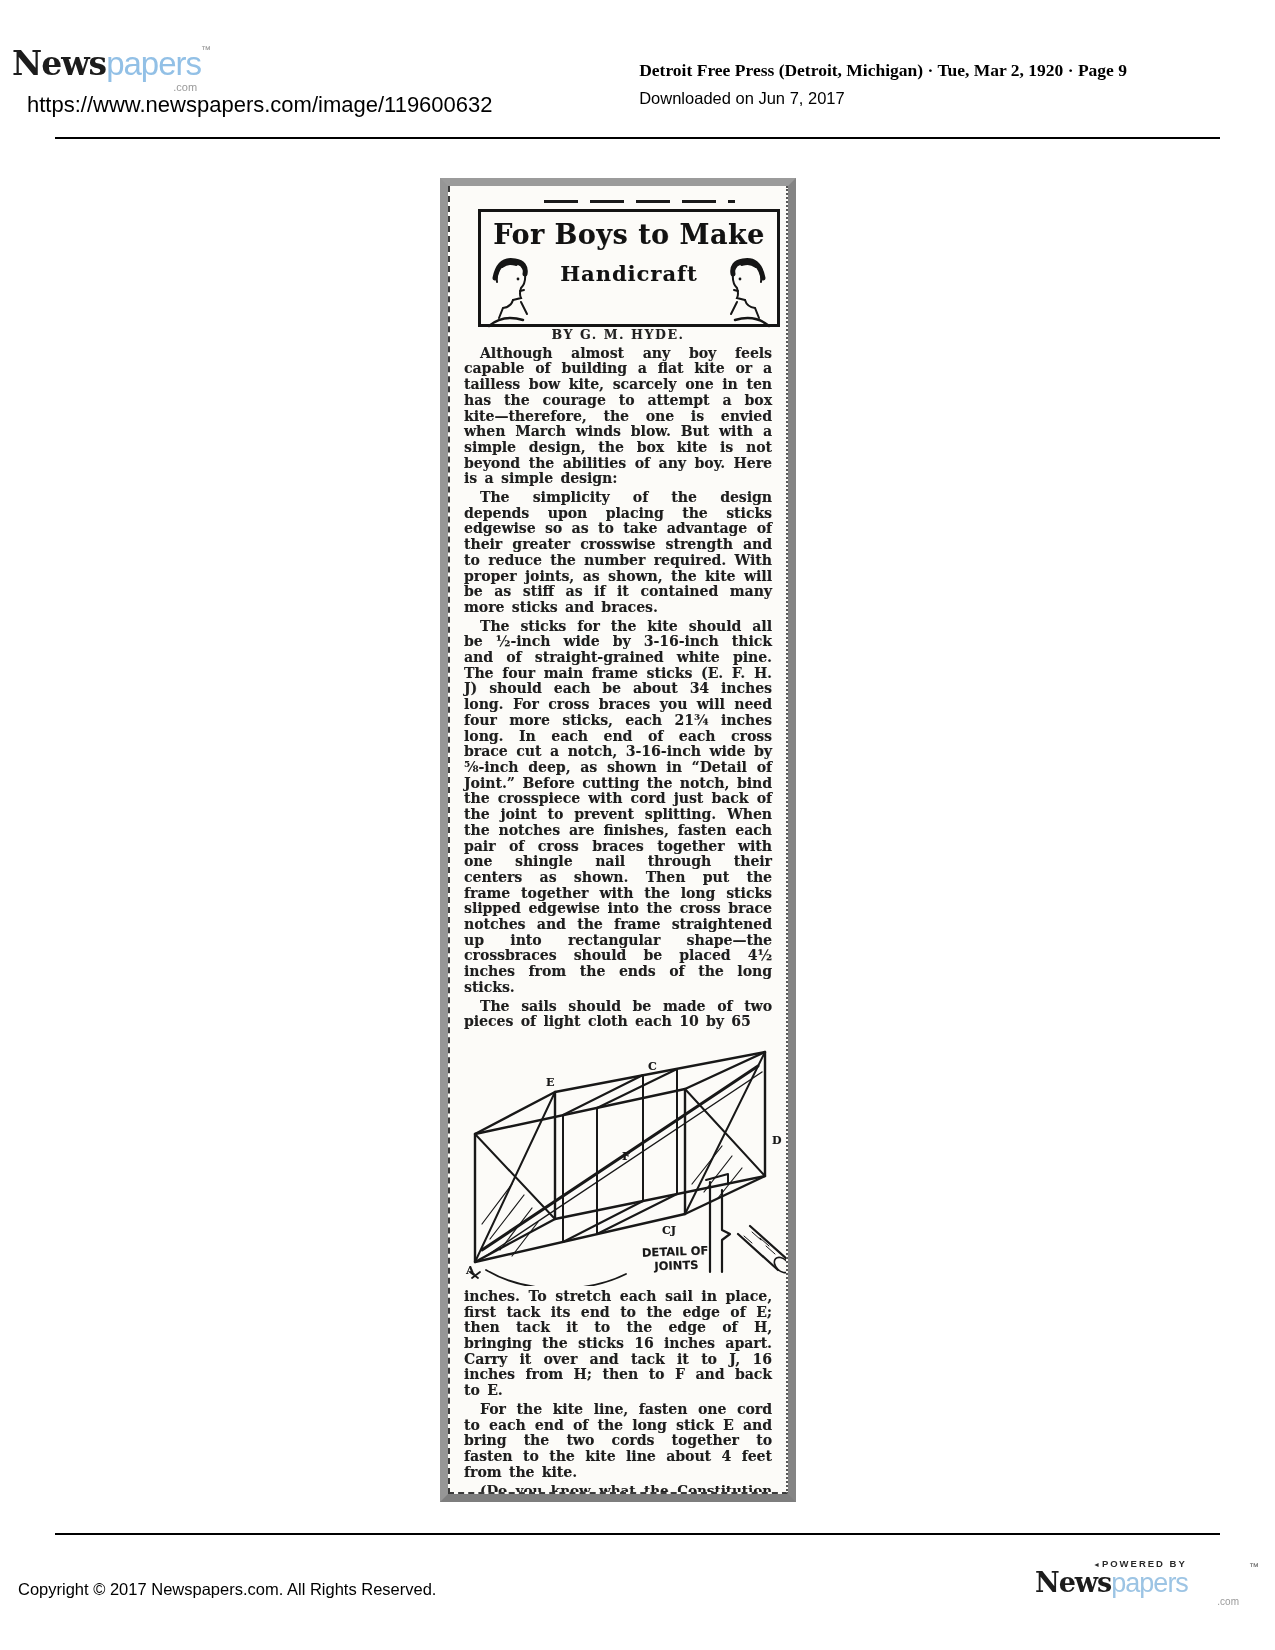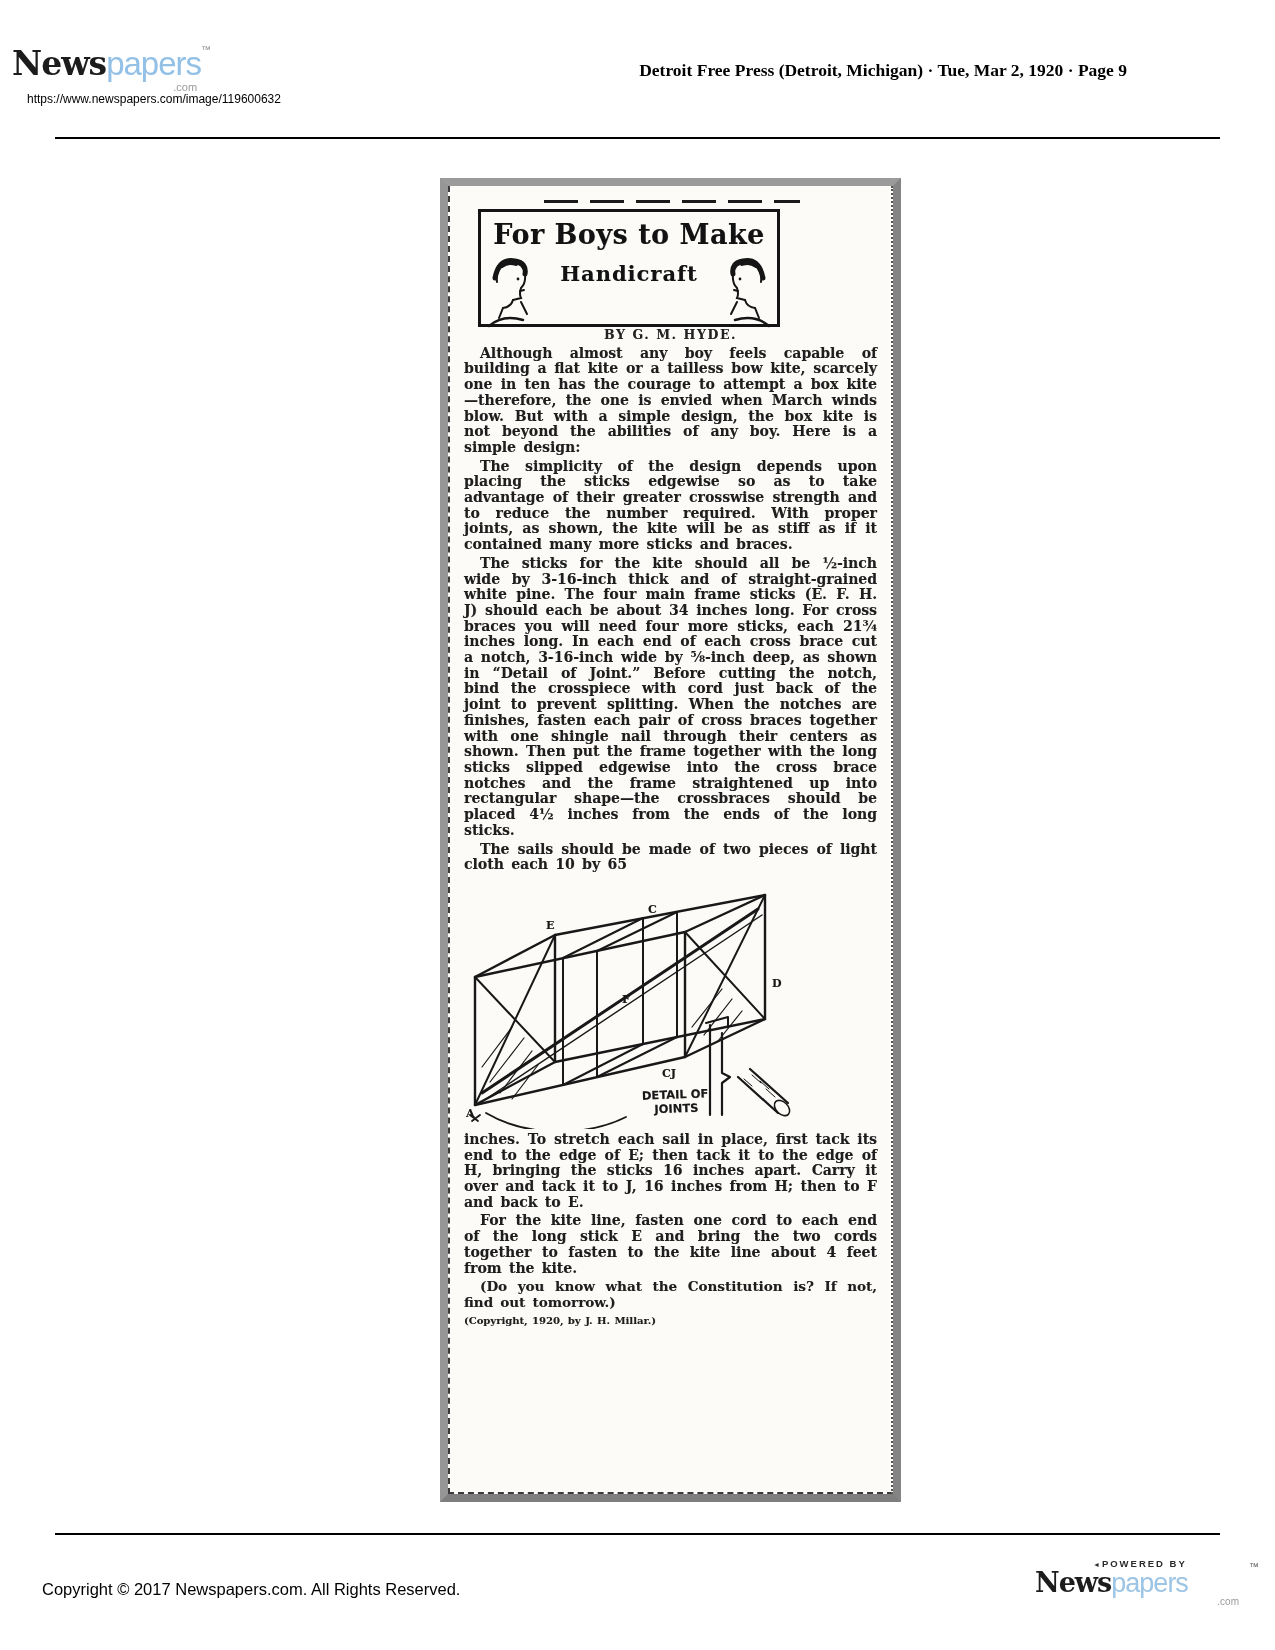--- a/index.html
+++ b/index.html
@@ -5,30 +5,30 @@
   html,body{margin:0;padding:0;background:#ffffff;}
   .page{position:relative;width:1275px;height:1650px;background:#ffffff;overflow:hidden;
         font-family:"Liberation Sans",sans-serif;color:#111;}
 
   
   .logo{position:absolute;left:12px;top:44px;white-space:nowrap;}
   .logo .news{font-family:"DejaVu Serif",serif;font-weight:700;font-size:33px;color:#1c1c1c;letter-spacing:-1px;}
   .logo .papers{font-family:"Liberation Sans",sans-serif;font-weight:400;font-size:33px;color:#92c0e6;letter-spacing:-1px;}
   .logo .tm{font-size:10px;color:#8a8a8a;vertical-align:top;}
   .logo .com{position:absolute;right:14px;bottom:-10px;font-size:11px;color:#9a9a9a;}
-  .url{position:absolute;left:27px;top:92px;font-size:12px;color:#000;}
+  .url{position:absolute;left:27px;top:92px;font-size:22px;color:#000;}
   .hdr-right{position:absolute;right:148px;top:60px;text-align:left;}
   .hdr-src{font-family:"Liberation Serif",serif;font-weight:700;font-size:17.5px;color:#000;}
   .hdr-dl{margin-top:8px;font-size:16.5px;color:#000;}
   .rule{position:absolute;left:55px;width:1165px;height:0;border:none;border-top:2px solid #000;margin:0;}
   .rule-top{top:137px;}
   .rule-bottom{top:1533px;}
 
   
-  .clip-frame{position:absolute;left:440px;top:178px;width:461px;height:1324px;box-sizing:border-box;
+  .clip-frame{position:absolute;left:440px;top:178px;width:356px;height:1324px;box-sizing:border-box;
       background:#ec4899;
       border:8px solid #8d8d8d;
       border-top-color:#9b9b9b;border-left-color:#969696;border-bottom-color:#7e7e7e;border-right-color:#848484;}
   .scan{position:relative;box-sizing:border-box;width:100%;height:100%;padding:10px 14px 8px 14px;
       background:#fcfbf8;overflow:hidden;
       border-left:2px dashed #3a3a3a;border-right:2px dotted #555;border-bottom:2px dashed #3a3a3a;
       font-family:"DejaVu Serif",serif;font-weight:700;font-size:14px;line-height:15.7px;color:#1e1e1e;
       text-shadow:0.3px 0.3px 0 rgba(20,20,20,0.35);}
   .top-artifact{height:3px;width:62%;margin:4px 0 6px 80px;
       background:repeating-linear-gradient(90deg,#1a1a1a 0 34px,transparent 34px 46px);}
@@ -45,21 +45,21 @@
   .byline{margin-top:0;text-align:center;font-size:12.5px;letter-spacing:1.6px;color:#222;}
 
   .scan p{margin:3px 0 0 0;text-align:justify;text-indent:16px;word-spacing:2.5px;}
   .scan p.cont{text-indent:0;}
   .scan p.note{font-size:13.5px;}
   .scan p.cr{text-indent:0;font-size:10px;word-spacing:1px;margin-top:2px;}
 
   .illustration{display:block;margin:4px 0 2px -4px;}
 
   
-  .foot-copy{position:absolute;left:42px;top:1580px;font-size:16.5px;color:#000;}
+  .foot-copy{position:absolute;left:18px;top:1580px;font-size:16.5px;color:#000;}
   .powered{position:absolute;right:30px;top:1558px;width:210px;text-align:left;}
   .powered .pb{margin-left:58px;font-size:9.5px;letter-spacing:2px;color:#2a2a2a;font-weight:700;}
   .powered .pb:before{content:"◄ ";font-size:7px;letter-spacing:0;}
   .powered .wordmark{position:relative;margin-top:-2px;white-space:nowrap;}
   .powered .news{font-family:"DejaVu Serif",serif;font-weight:700;font-size:27px;color:#1c1c1c;letter-spacing:-1px;}
   .powered .papers{font-family:"Liberation Sans",sans-serif;font-size:27px;color:#9cc4e4;letter-spacing:-1px;}
   .powered .tm2{position:absolute;right:-14px;top:-6px;font-size:10px;color:#555;}
   .powered .com2{position:absolute;right:6px;bottom:-8px;font-size:10px;color:#9a9a9a;}
 </style>
 </head>
@@ -69,20 +69,21 @@
 
   <div class="logo">
     <span class="news">News</span><span class="papers">papers</span><span class="tm">™</span>
     <span class="com">.com</span>
   </div>
 
   <div class="url">https://www.newspapers.com/image/119600632</div>
 
   <div class="hdr-right">
     <div class="hdr-src">Detroit Free Press (Detroit, Michigan) ·  Tue, Mar 2, 1920 ·  Page 9</div>
+    <div class="hdr-dl">Downloaded on Jun 7, 2017</div>
   </div>
 
   <hr class="rule rule-top">
 
   <div class="clip-frame">
     <div class="scan">
 
       <div class="top-artifact"></div>
 
       <div class="banner">

